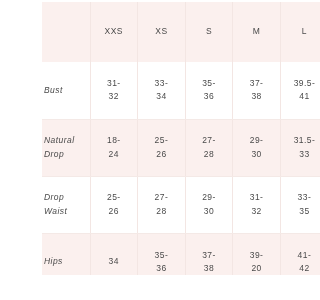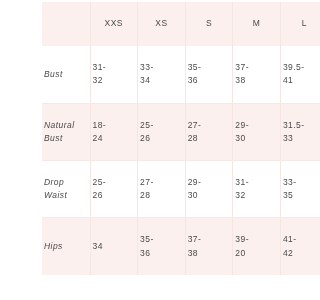--- a/index.html
+++ b/index.html
@@ -47,41 +47,41 @@
     line-height: 1.55;
     vertical-align: middle;
   }
 
   table.size-chart tr > *:last-child { border-right: none; }
   table.size-chart tr:last-child > * { border-bottom: none; }
 
   
   thead tr { background: #fbf0ee; }
   thead th {
-    height: 44px;
+    height: 60px;
     text-align: center;
     color: #54504f;
   }
   thead th.hdr-blank { background: #fbf0ee; }
 
   
   tbody tr { height: 57px; }
   tbody tr.row-tint { background: #fbf0ee; }
   tbody tr.row-plain { background: #ffffff; }
 
   td.row-label {
     text-align: left;
     padding-left: 7px;
     color: #4a4a4a;
     white-space: pre-line;
     font-style: italic;
   }
 
   td.val {
-    text-align: left;
+    text-align: center;
     white-space: pre-line;
     color: #4a4a4a;
   }
 </style>
 </head>
 <body>
 
 <div id="chart-wrap">
   <table class="size-chart">
     <colgroup>
@@ -114,21 +114,21 @@
         <td class="val">35-
 36</td>
         <td class="val">37-
 38</td>
         <td class="val">39.5-
 41</td>
       </tr>
 
       <tr class="row-tint">
         <td class="row-label">Natural
-Bust</td>
+Drop</td>
         <td class="val">18-
 24</td>
         <td class="val">25-
 26</td>
         <td class="val">27-
 28</td>
         <td class="val">29-
 30</td>
         <td class="val">31.5-
 33</td>

